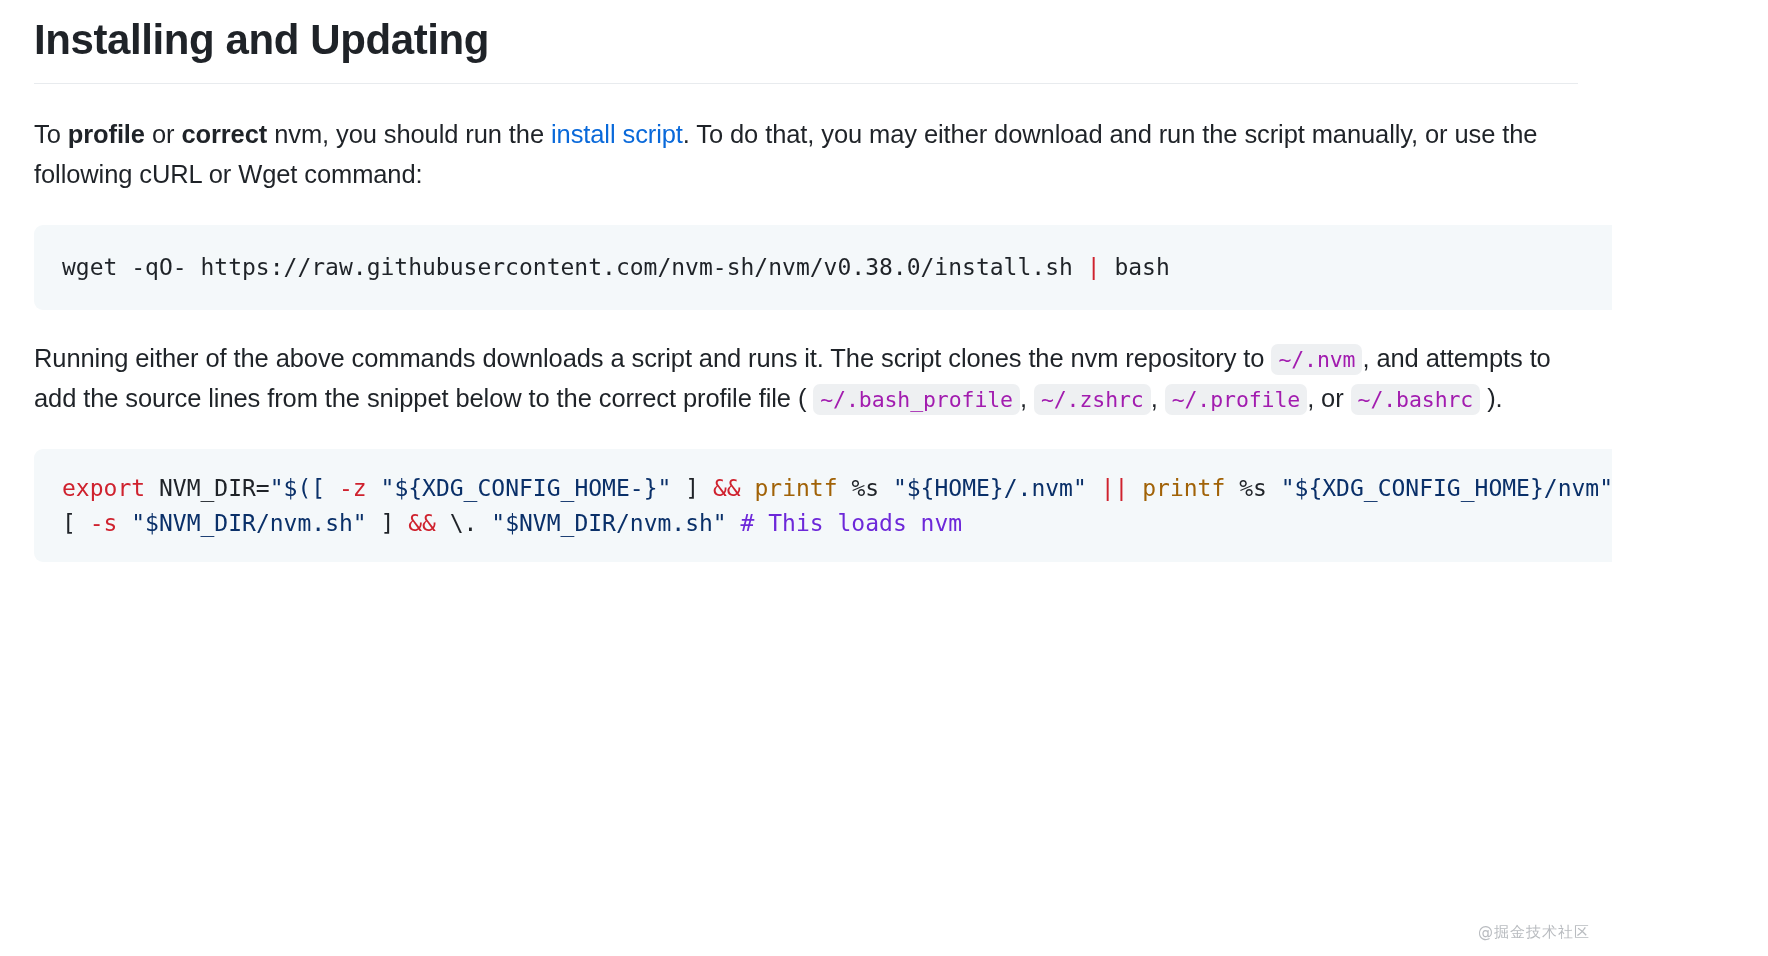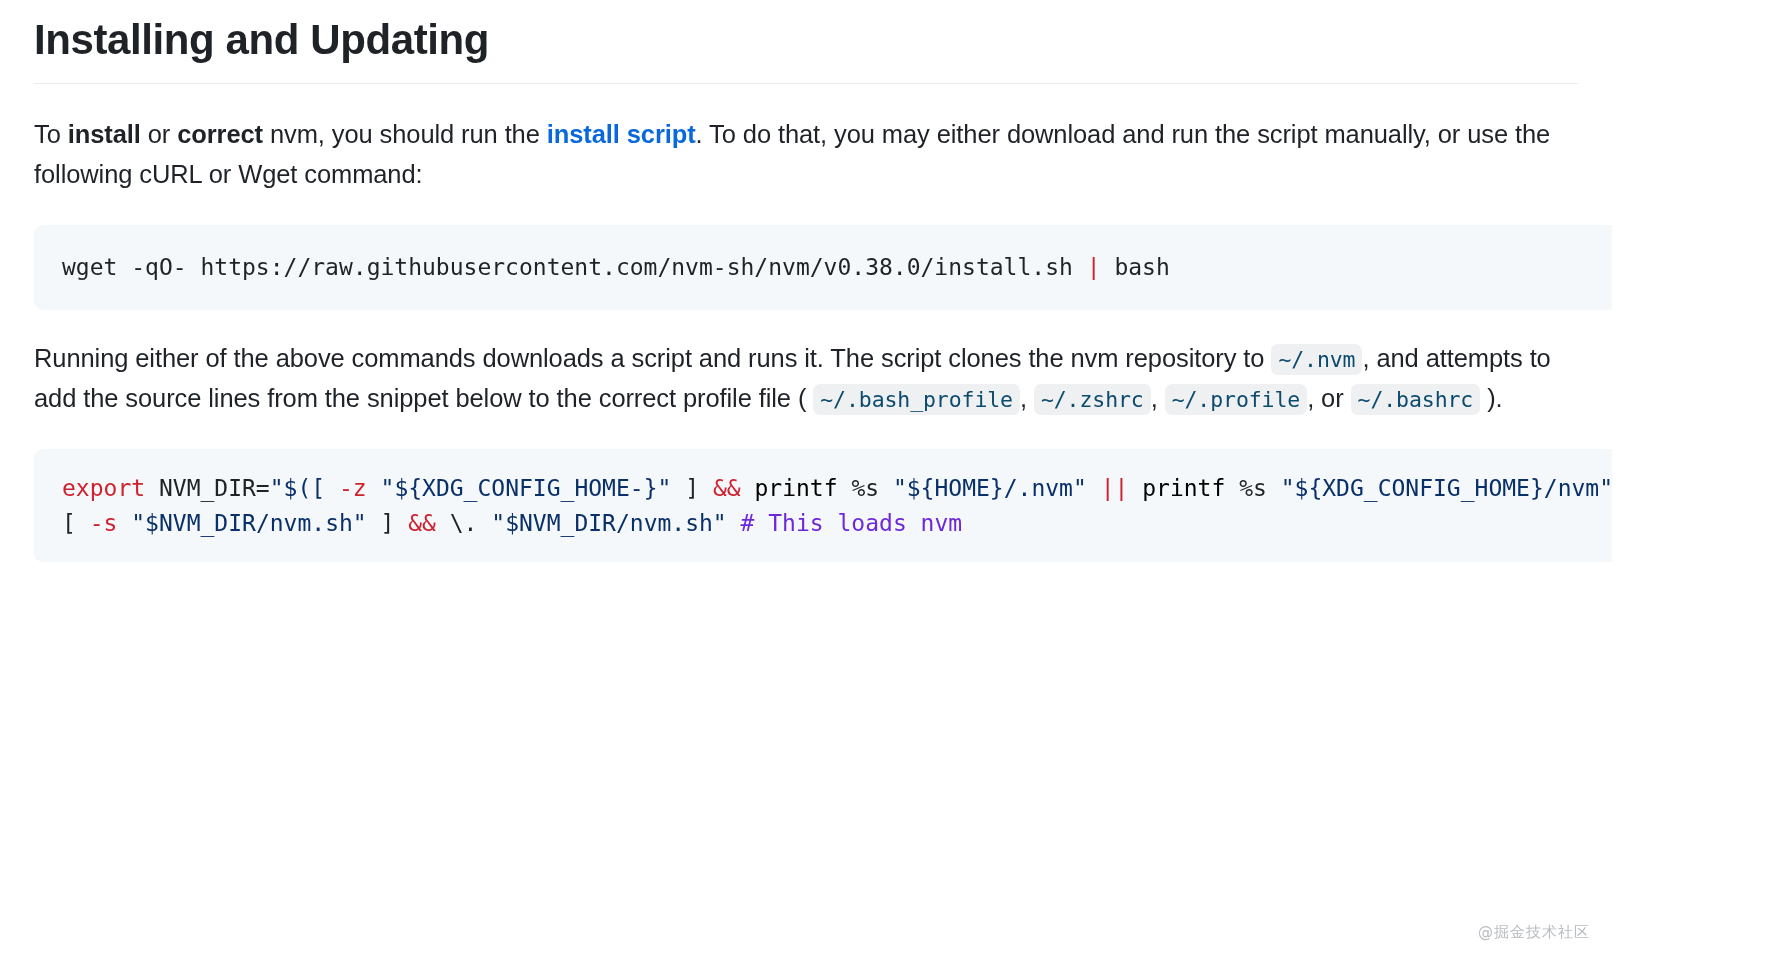--- a/index.html
+++ b/index.html
@@ -50,31 +50,30 @@
     line-height: 1.58;
     color: #1f2328;
     margin: 30px 0 0 0;
     letter-spacing: -0.1px;
   }
   p.para.tight { margin-top: 28px; }
   .bold { font-weight: bold; }
   a.inline-link {
     color: #0969da;
     text-decoration: none;
-    font-weight: bold;
   }
 
   
   code.inline {
     font-family: "DejaVu Sans Mono", monospace;
     font-size: 21.5px;
     background: #eef0f2;
     border-radius: 7px;
     padding: 3px 7px;
-    color: #0c4a6e;
+    color: #a21caf;
     white-space: nowrap;
   }
 
   
   .codeblock {
     background: #f4f8fa;
     border-radius: 9px;
     margin-top: 31px;
     padding: 22px 28px;
     overflow: hidden;
@@ -83,21 +82,21 @@
     font-size: 23px;
     line-height: 1.5;
     color: #1f2328;
     width: 1700px;
   }
   .codeblock.single { padding: 25px 28px; }
   .codeblock .ln { display: block; }
 
   
   .tok-red    { color: #cf222e; }
-  .tok-blue   { color: #000000; }
+  .tok-blue   { color: #a16207; }
   .tok-str    { color: #0a3069; }
   .tok-cmt    { color: #6d28d9; }
   .tok-plain  { color: #1f2328; }
 
   
   .watermark {
     position: absolute;
     right: 22px;
     bottom: 14px;
     font-size: 15px;
@@ -109,21 +108,21 @@
   }
 </style>
 </head>
 <body>
 
 <div class="page">
 
   <h1 class="doc-title">Installing and Updating</h1>
 
 
-  <p class="para"><span>To </span><span class="bold">install</span><span> or </span><span class="bold">correct</span><span> nvm, you should run the </span><a class="inline-link" href="#">install script</a><span>. To do that, you may either download and run the script manually, or use the following cURL or Wget command:</span></p>
+  <p class="para"><span>To </span><span class="bold">profile</span><span> or </span><span class="bold">correct</span><span> nvm, you should run the </span><a class="inline-link" href="#">install script</a><span>. To do that, you may either download and run the script manually, or use the following cURL or Wget command:</span></p>
 
 
   <div class="codeblock single"><span class="ln"><span class="tok-plain">wget -qO- https://raw.githubusercontent.com/nvm-sh/nvm/v0.38.0/install.sh </span><span class="tok-red">|</span><span class="tok-plain"> bash</span></span></div>
 
   <p class="para tight"><span>Running either of the above commands downloads a script and runs it. The script clones the nvm repository to </span><code class="inline">~/.nvm</code><span>, and attempts to add the source lines from the snippet below to the correct profile file ( </span><code class="inline">~/.bash_profile</code><span>, </span><code class="inline">~/.zshrc</code><span>, </span><code class="inline">~/.profile</code><span>, or </span><code class="inline">~/.bashrc</code><span> ).</span></p>
 
   <div class="codeblock"><span class="ln"><span class="tok-red">export</span><span class="tok-plain"> NVM_DIR=</span><span class="tok-str">"$([ </span><span class="tok-red">-z</span><span class="tok-plain"> </span><span class="tok-str">"${XDG_CONFIG_HOME-}"</span><span class="tok-plain"> ] </span><span class="tok-red">&amp;&amp;</span><span class="tok-plain"> </span><span class="tok-blue">printf</span><span class="tok-plain"> %s </span><span class="tok-str">"${HOME}/.nvm"</span><span class="tok-plain"> </span><span class="tok-red">||</span><span class="tok-plain"> </span><span class="tok-blue">printf</span><span class="tok-plain"> %s </span><span class="tok-str">"${XDG_CONFIG_HOME}/nvm")"</span></span><span class="ln"><span class="tok-plain">[ </span><span class="tok-red">-s</span><span class="tok-plain"> </span><span class="tok-str">"$NVM_DIR/nvm.sh"</span><span class="tok-plain"> ] </span><span class="tok-red">&amp;&amp;</span><span class="tok-plain"> \. </span><span class="tok-str">"$NVM_DIR/nvm.sh"</span><span class="tok-plain"> </span><span class="tok-cmt"># This loads nvm</span></span></div>
 
   <div class="watermark">@掘金技术社区</div>
 

